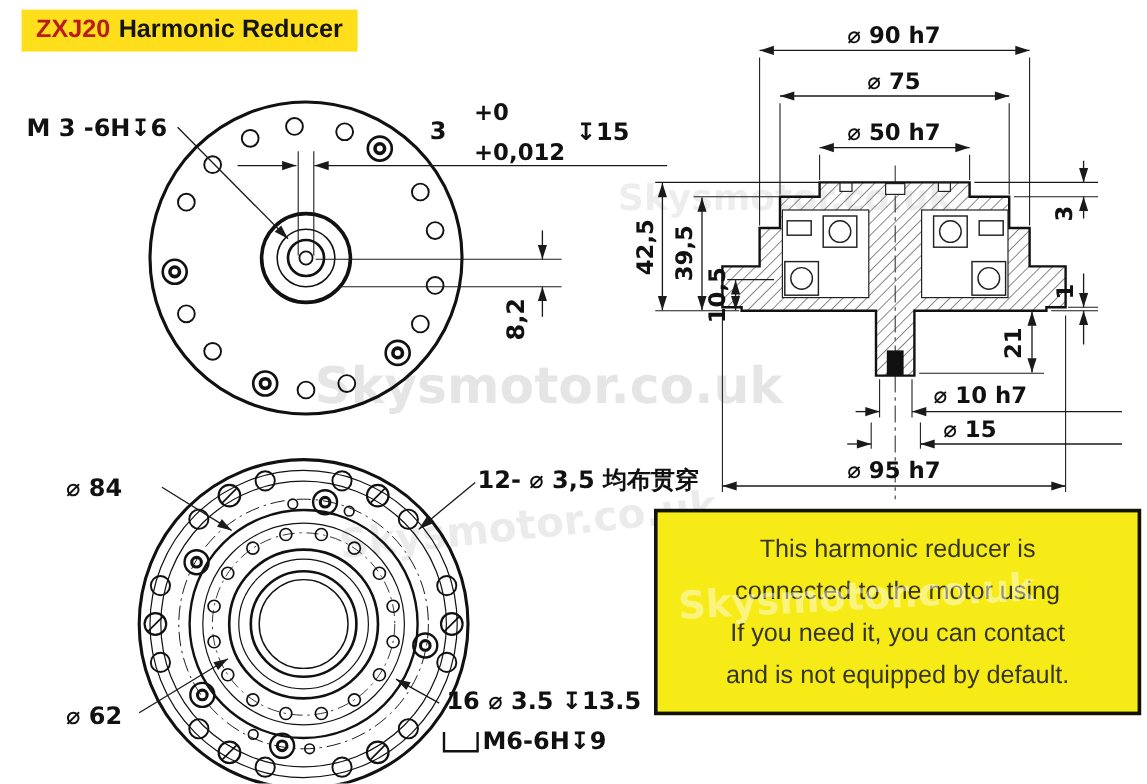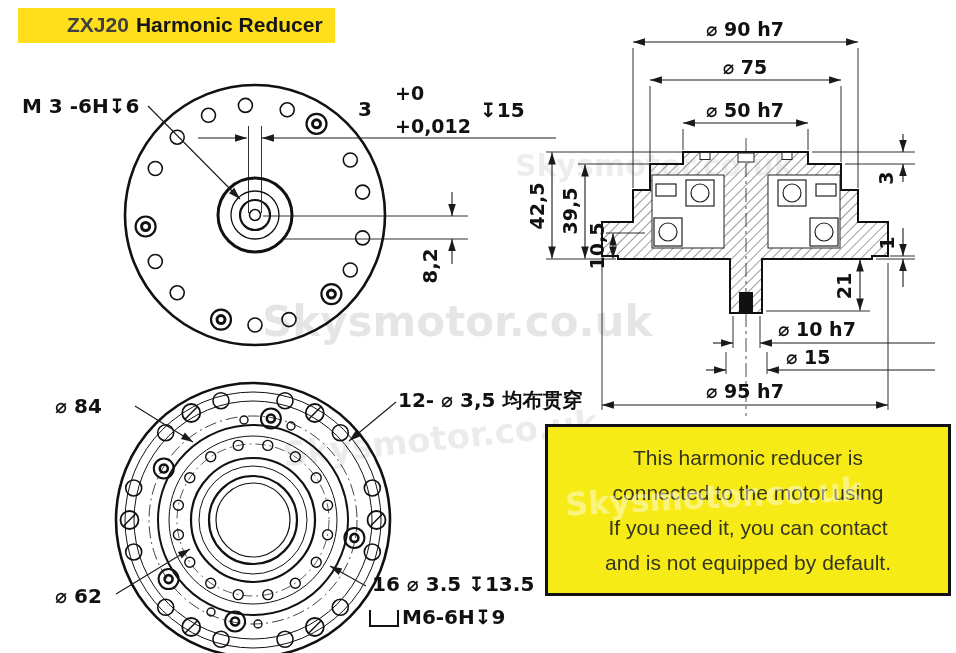--- a/index.html
+++ b/index.html
@@ -13,21 +13,21 @@
   #wm4{left:565px;top:478px;font-size:32px;color:rgba(255,255,255,0.45);z-index:6;transform:rotate(-3deg);}
   #drawing{position:absolute;left:0;top:0;z-index:2;}
   svg text{font-family:"DejaVu Sans","Liberation Sans",sans-serif;font-size:19px;font-weight:bold;fill:#111;}
   svg text.big{font-size:20px;}
   .obj{stroke:#111;fill:none;}
   .dim{stroke:#1a1a1a;stroke-width:1.1;fill:none;}
   .ext{stroke:#1a1a1a;stroke-width:0.9;fill:none;}
   .cl{stroke:#333;stroke-width:0.9;fill:none;stroke-dasharray:14 4 3 4;}
   #title-badge{position:absolute;left:18px;top:8px;z-index:4;background:#ffde1c;
       padding:5px 12px 6px 12px;font-size:21px;font-weight:bold;color:#151515;white-space:nowrap;}
-  #title-badge .model{color:#404040;margin-right:7px;margin-left:37px;}
+  #title-badge .model{color:#b91c1c;margin-right:7px;}
   #note-box{position:absolute;left:545px;top:424px;width:406px;height:172px;z-index:5;
       background:#f6eb16;border:3px solid #111;box-sizing:border-box;
       display:flex;flex-direction:column;justify-content:center;}
   #note-box .line{text-align:center;font-size:21px;line-height:35px;color:#35351f;}
 </style>
 </head>
 <body>
 
 <div class="wm" id="wm1">Skysmotor.co.uk</div>
 <div class="wm" id="wm2">Skysmotor.co.uk</div>

